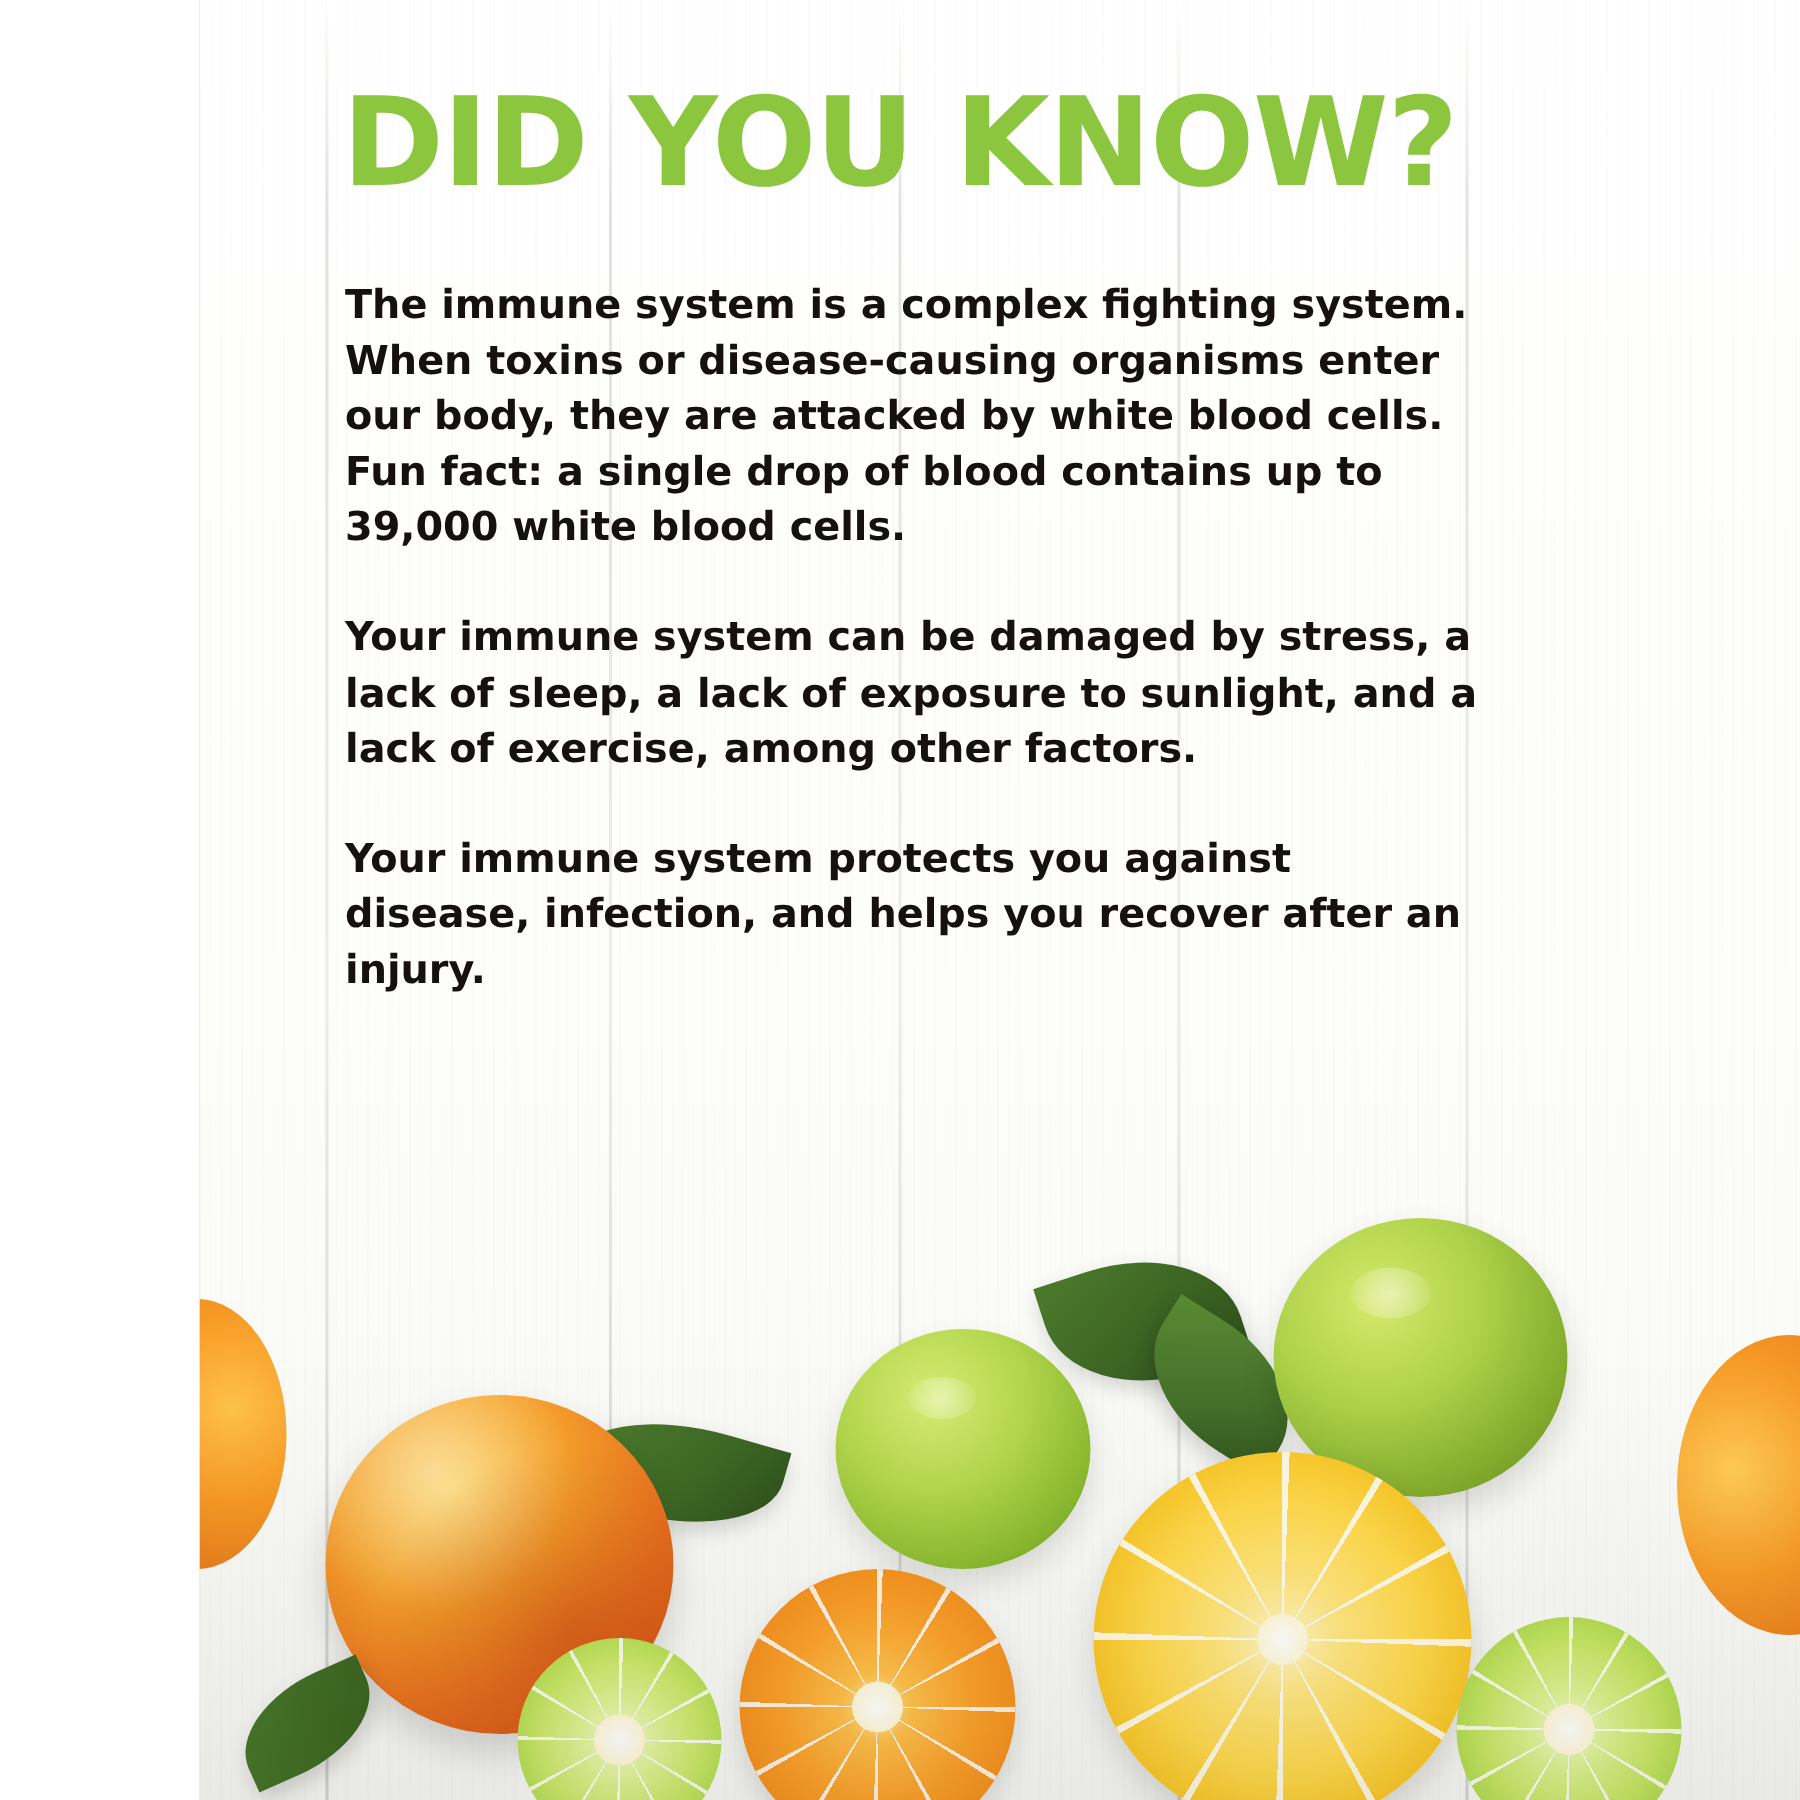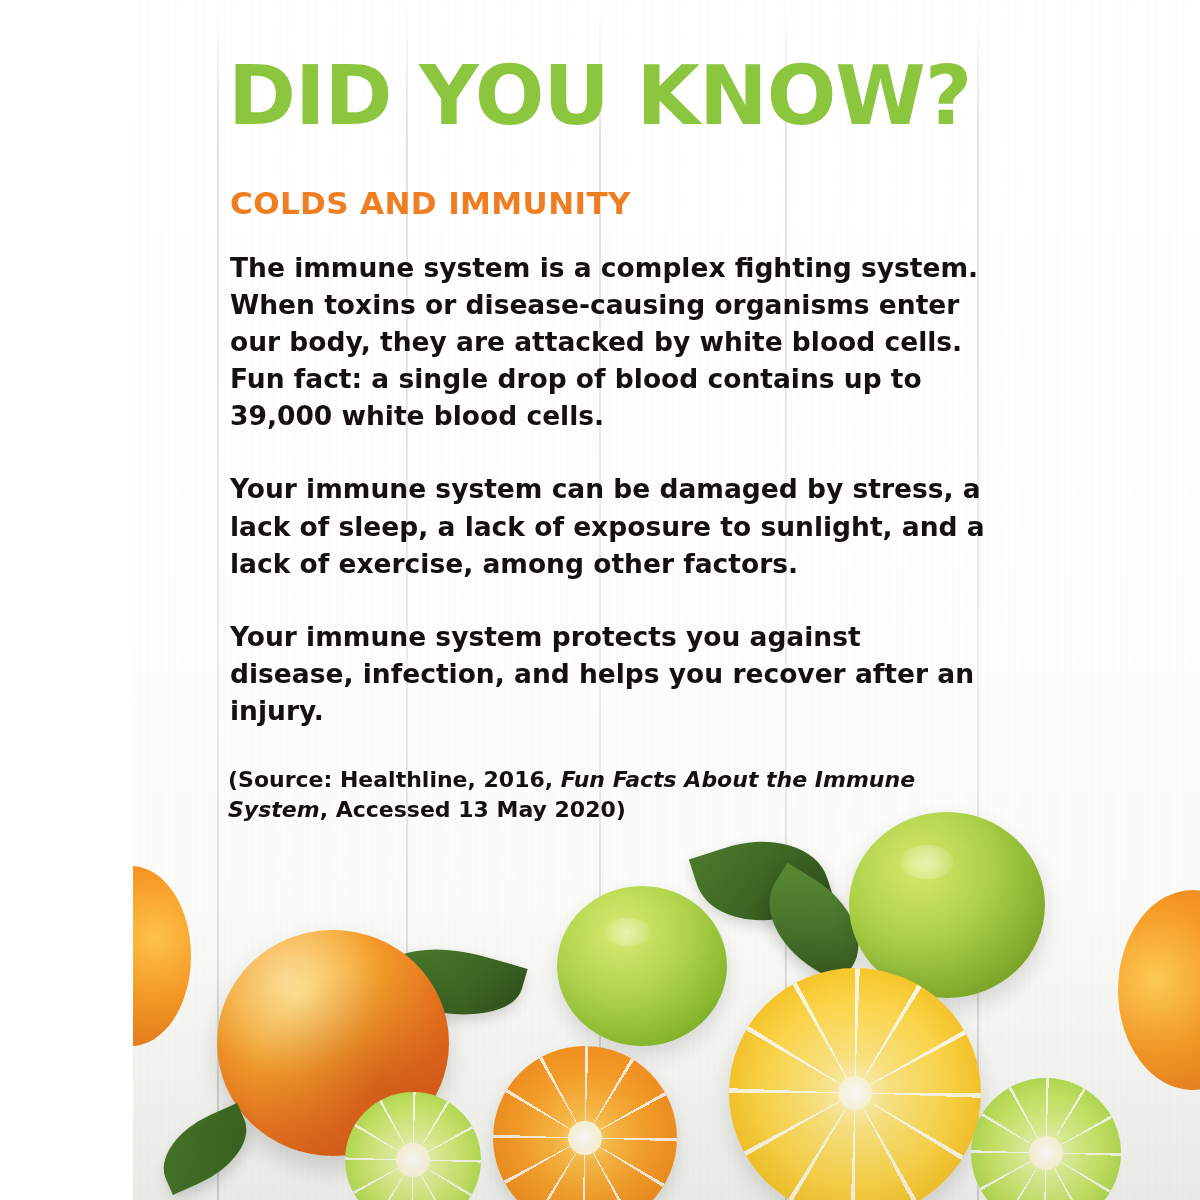--- a/index.html
+++ b/index.html
@@ -331,29 +331,25 @@
         <div class="core"></div>
       </div>
 
       <div class="leaf l4"></div>
       <div class="shadow-band"></div>
     </div>
 
     <div class="content">
       <h1 class="headline">DID YOU KNOW?</h1>
 
-      <h2 class="subhead">COLDS AND IMMUNITY</h2>
 
       <div class="body-block">
         <p class="para">The immune system is a complex fighting system. When toxins or disease-causing organisms enter our body, they are attacked by white blood cells. Fun fact: a single drop of blood contains up to 39,000 white blood cells.</p>
         <p class="para">Your immune system can be damaged by stress, a lack of sleep, a lack of exposure to sunlight, and a lack of exercise, among other factors.</p>
         <p class="para">Your immune system protects you against disease, infection, and helps you recover after an injury.</p>
       </div>
 
-      <p class="source">
-        <span>(Source: Healthline, 2016, </span><span class="ital">Fun Facts About the Immune System</span><span>, Accessed 13 May 2020)</span>
-      </p>
     </div>
 
   </div>
 
   <div class="left-margin"></div>
 </div>
 
 </body></html>

